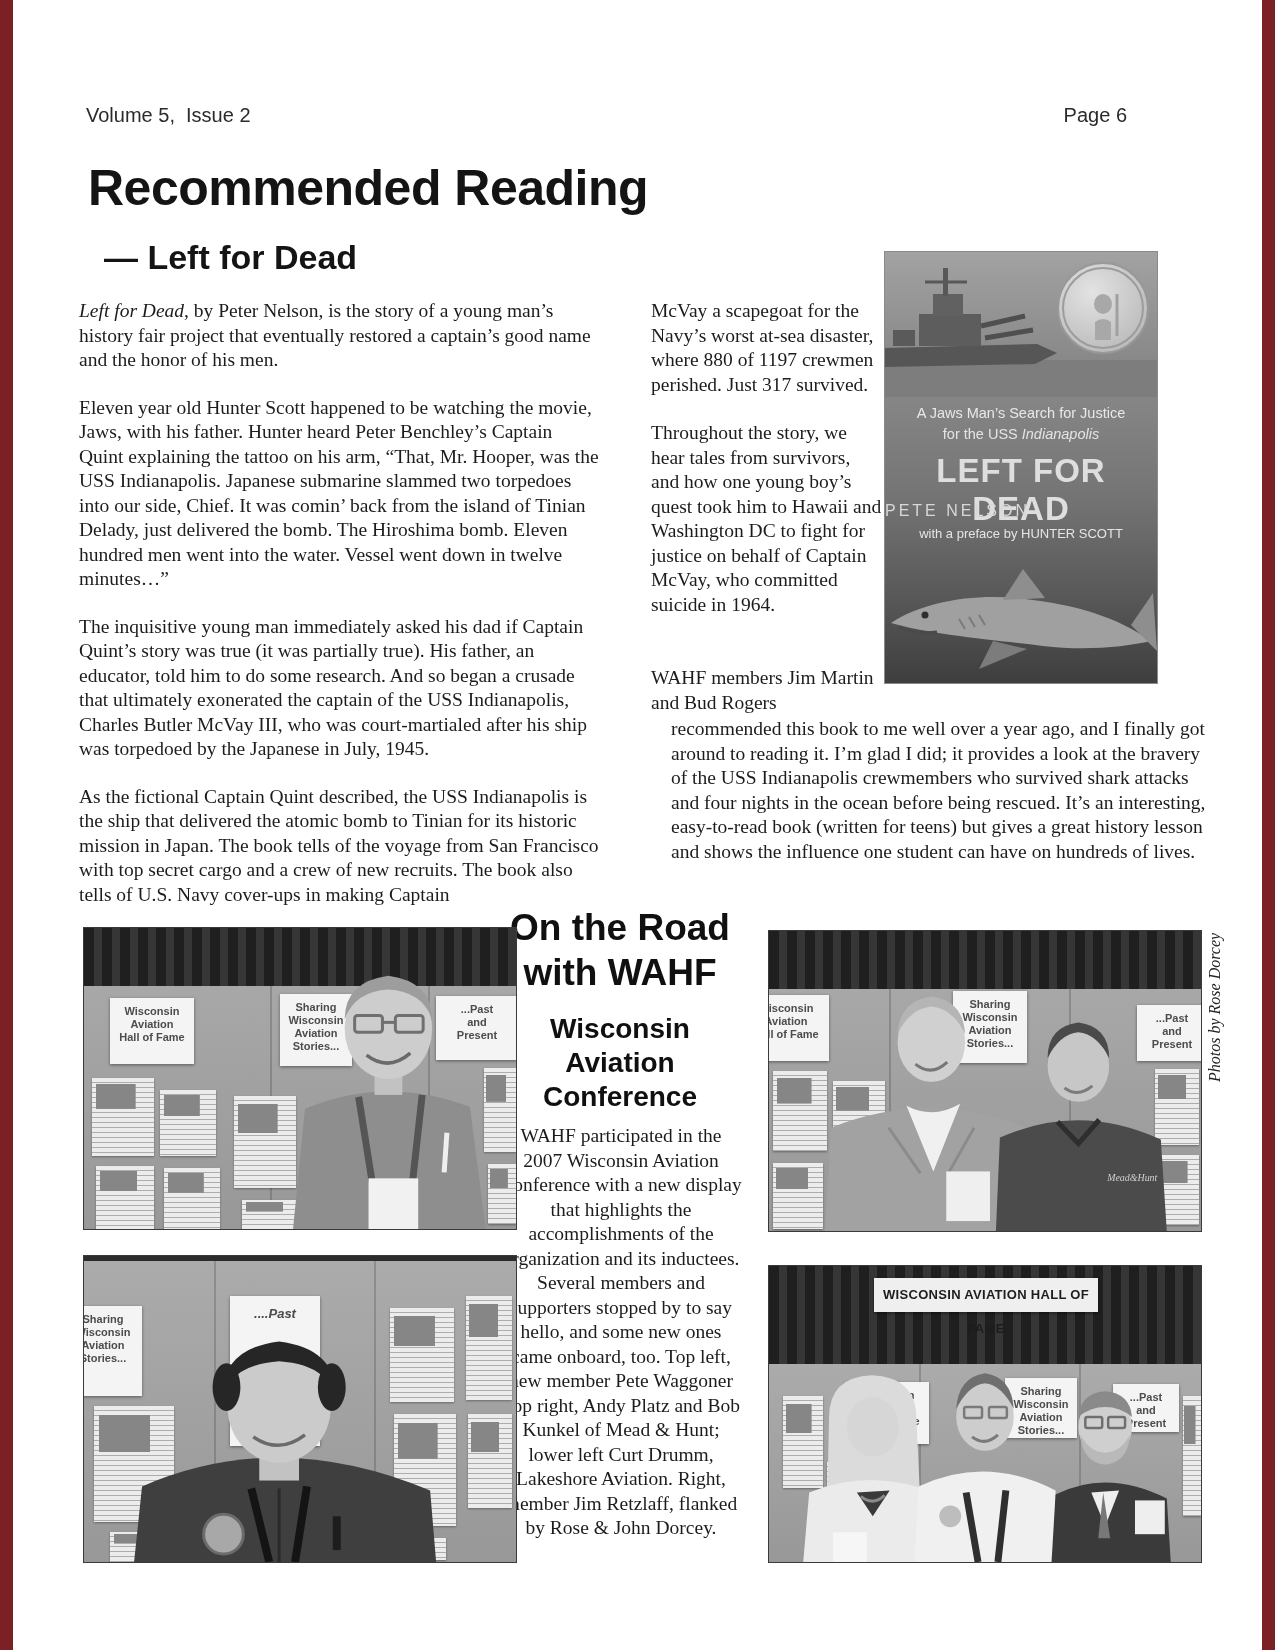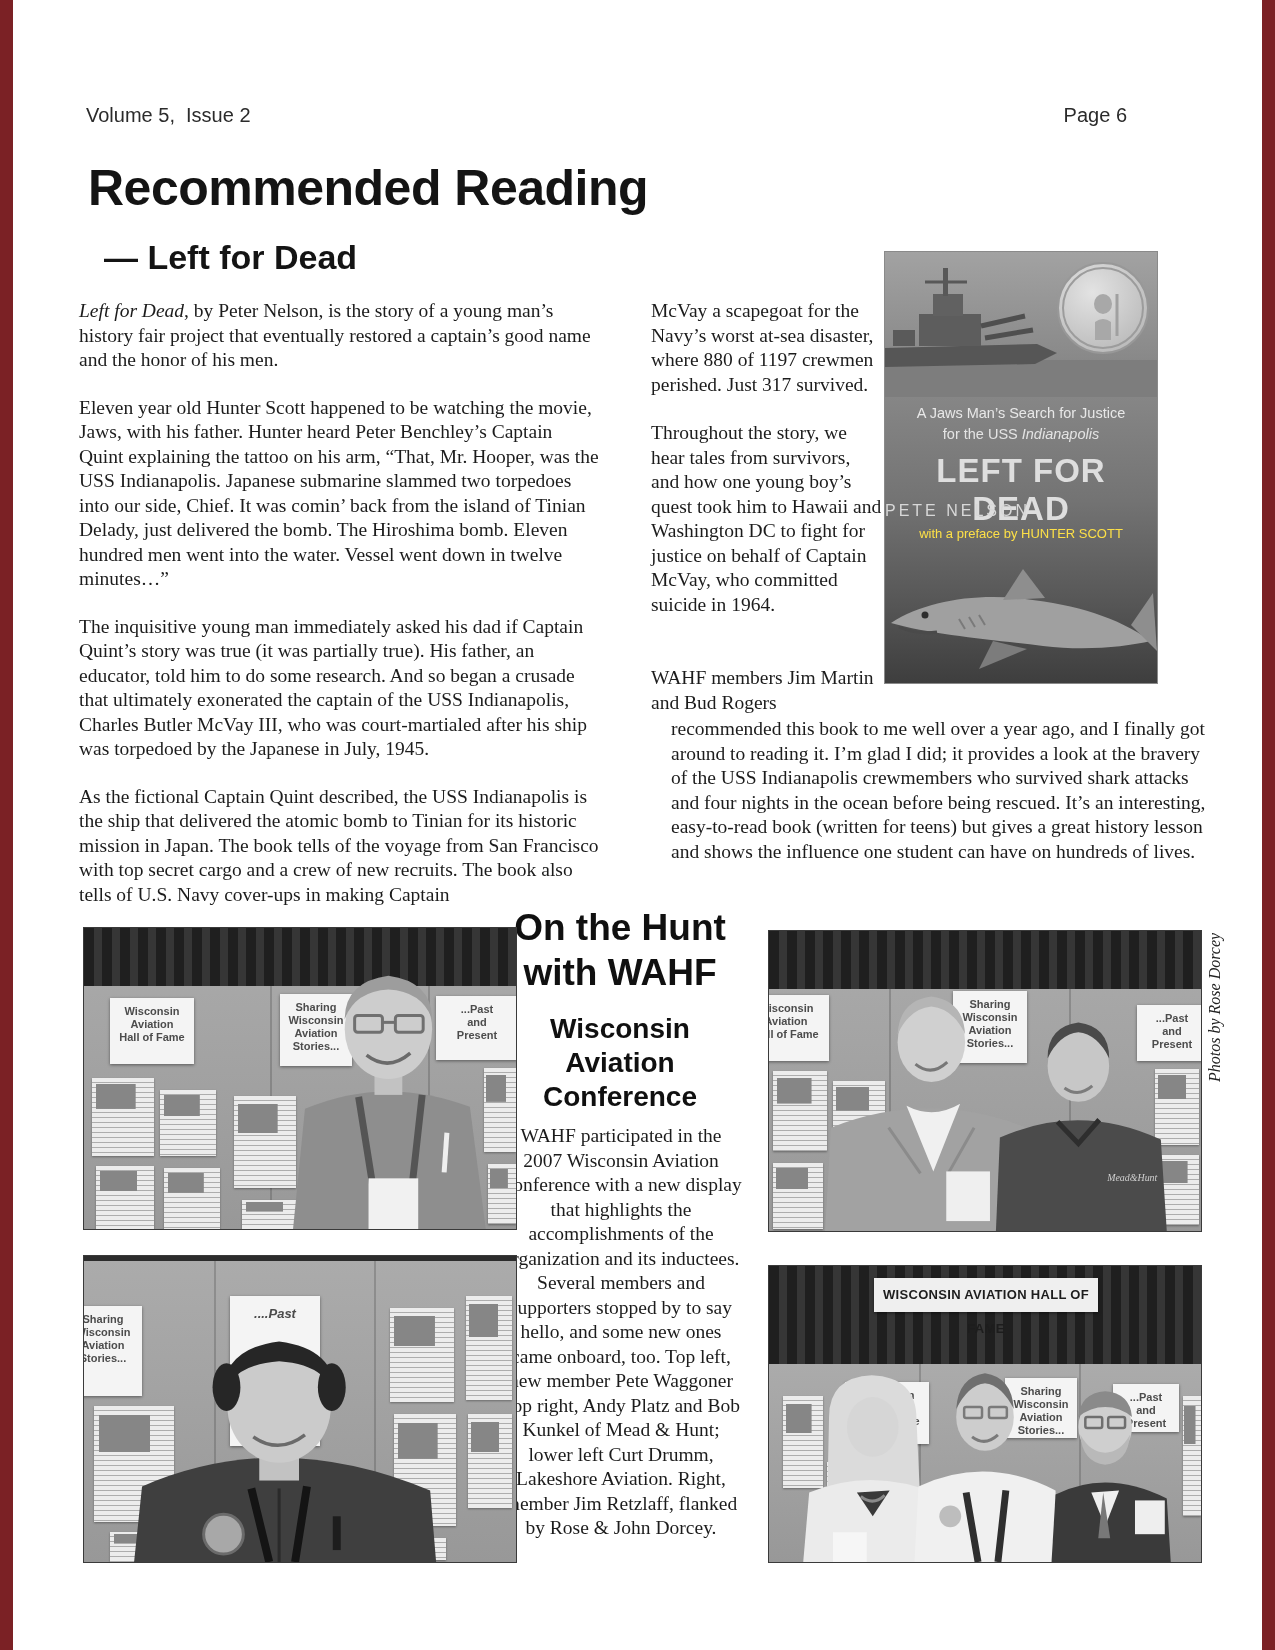--- a/index.html
+++ b/index.html
@@ -38,21 +38,21 @@
   .cover-sea{position:absolute;top:145px;left:0;right:0;bottom:0;
              background:linear-gradient(#868686 0%,#747474 35%,#585858 70%,#3e3e3e 100%);}
   .medal{position:absolute;right:8px;top:10px;width:88px;height:88px;border-radius:50%;
          background:radial-gradient(circle at 38% 32%,#e3e3e3,#b0b0b0);border:2px solid #989898;}
   .cover-tag1{position:absolute;top:153px;left:0;width:100%;text-align:center;color:#e8e8e8;font-size:14.5px;}
   .cover-tag2{position:absolute;top:174px;left:0;width:100%;text-align:center;color:#e4e4e4;font-size:14.5px;}
   .cover-title{position:absolute;top:200px;left:0;width:100%;text-align:center;color:#dedede;
                font-weight:bold;font-size:33px;letter-spacing:1px;}
   .cover-author{position:absolute;top:250px;left:0;width:100%;text-align:left;color:#d8d8d8;
                 font-size:16px;letter-spacing:3px;}
-  .cover-preface{position:absolute;top:274px;left:0;width:100%;text-align:center;color:#fde047;font-size:13px;}
+  .cover-preface{position:absolute;top:274px;left:0;width:100%;text-align:center;color:#e5e5e5;font-size:13px;}
   .cover-shark{position:absolute;bottom:0;left:0;width:272px;height:130px;}
 
   
   .roadTitle{position:absolute;left:495px;top:905px;width:250px;text-align:center;
              font:bold 37px/45px "Liberation Sans",sans-serif;color:#101010;}
   .roadSub{position:absolute;left:495px;top:1012px;width:250px;text-align:center;
            font:bold 28px/34px "Liberation Sans",sans-serif;color:#101010;}
   .roadBody{position:absolute;left:499px;top:1124px;width:244px;text-align:center;}
   .credit{position:absolute;left:1206px;top:882px;height:200px;font:italic 16px "Liberation Serif",serif;
           color:#222;writing-mode:vertical-rl;transform:rotate(180deg);}
@@ -139,21 +139,21 @@
       <path d="M118 47 L138 16 L160 45 Z" fill="#8e8e8e"></path>
       <path d="M246 72 L268 40 L272 98 Z" fill="#8e8e8e"></path>
       <path d="M108 88 L94 116 L142 96 Z" fill="#7c7c7c"></path>
       <circle cx="40" cy="62" r="3.5" fill="#2e2e2e"></circle>
       <path d="M14 74 Q32 82 52 79" stroke="#4a4a4a" stroke-width="3" fill="none"></path>
       <path d="M74 66 l6 10 M84 64 l6 10 M94 62 l6 10" stroke="#7a7a7a" stroke-width="2"></path>
     </svg>
   </div>
 
   <div class="roadTitle">
-    <div>On the Hunt</div>
+    <div>On the Road</div>
     <div>with WAHF</div>
   </div>
   <div class="roadSub">
     <div>Wisconsin</div>
     <div>Aviation</div>
     <div>Conference</div>
   </div>
   <div class="roadBody serif">WAHF participated in the 2007 Wisconsin Aviation Conference with a new display that highlights the accomplishments of the organization and its inductees. Several members and supporters stopped by to say hello, and some new ones came onboard, too. Top left, new member Pete Waggoner Top right, Andy Platz and Bob Kunkel of Mead &amp; Hunt; lower left Curt Drumm, Lakeshore Aviation. Right, member Jim Retzlaff, flanked by Rose &amp; John Dorcey.</div>
   <div class="credit">Photos by Rose Dorcey</div>
 

